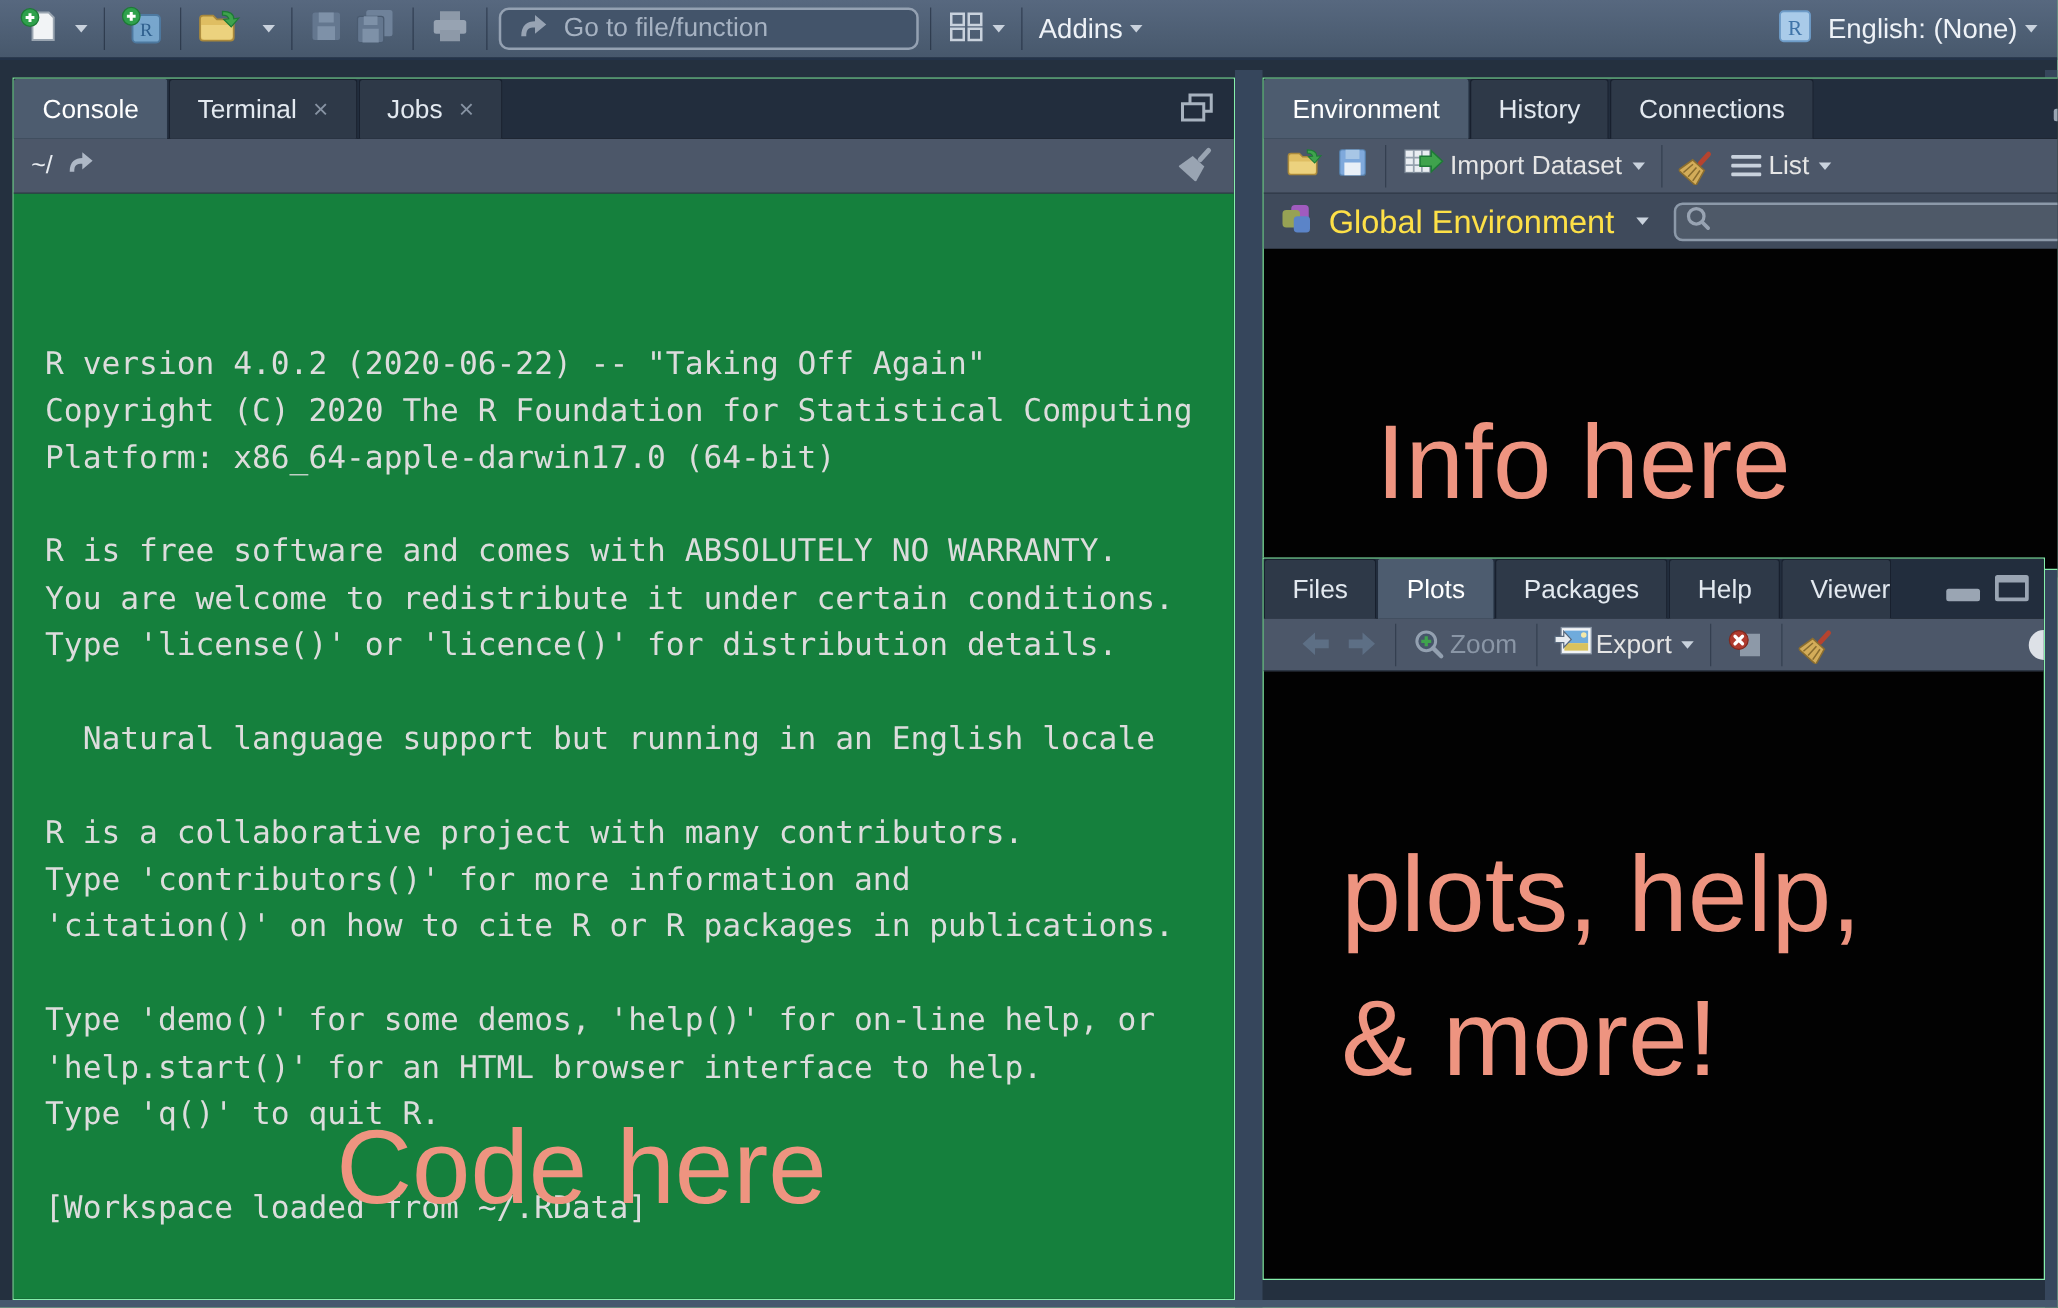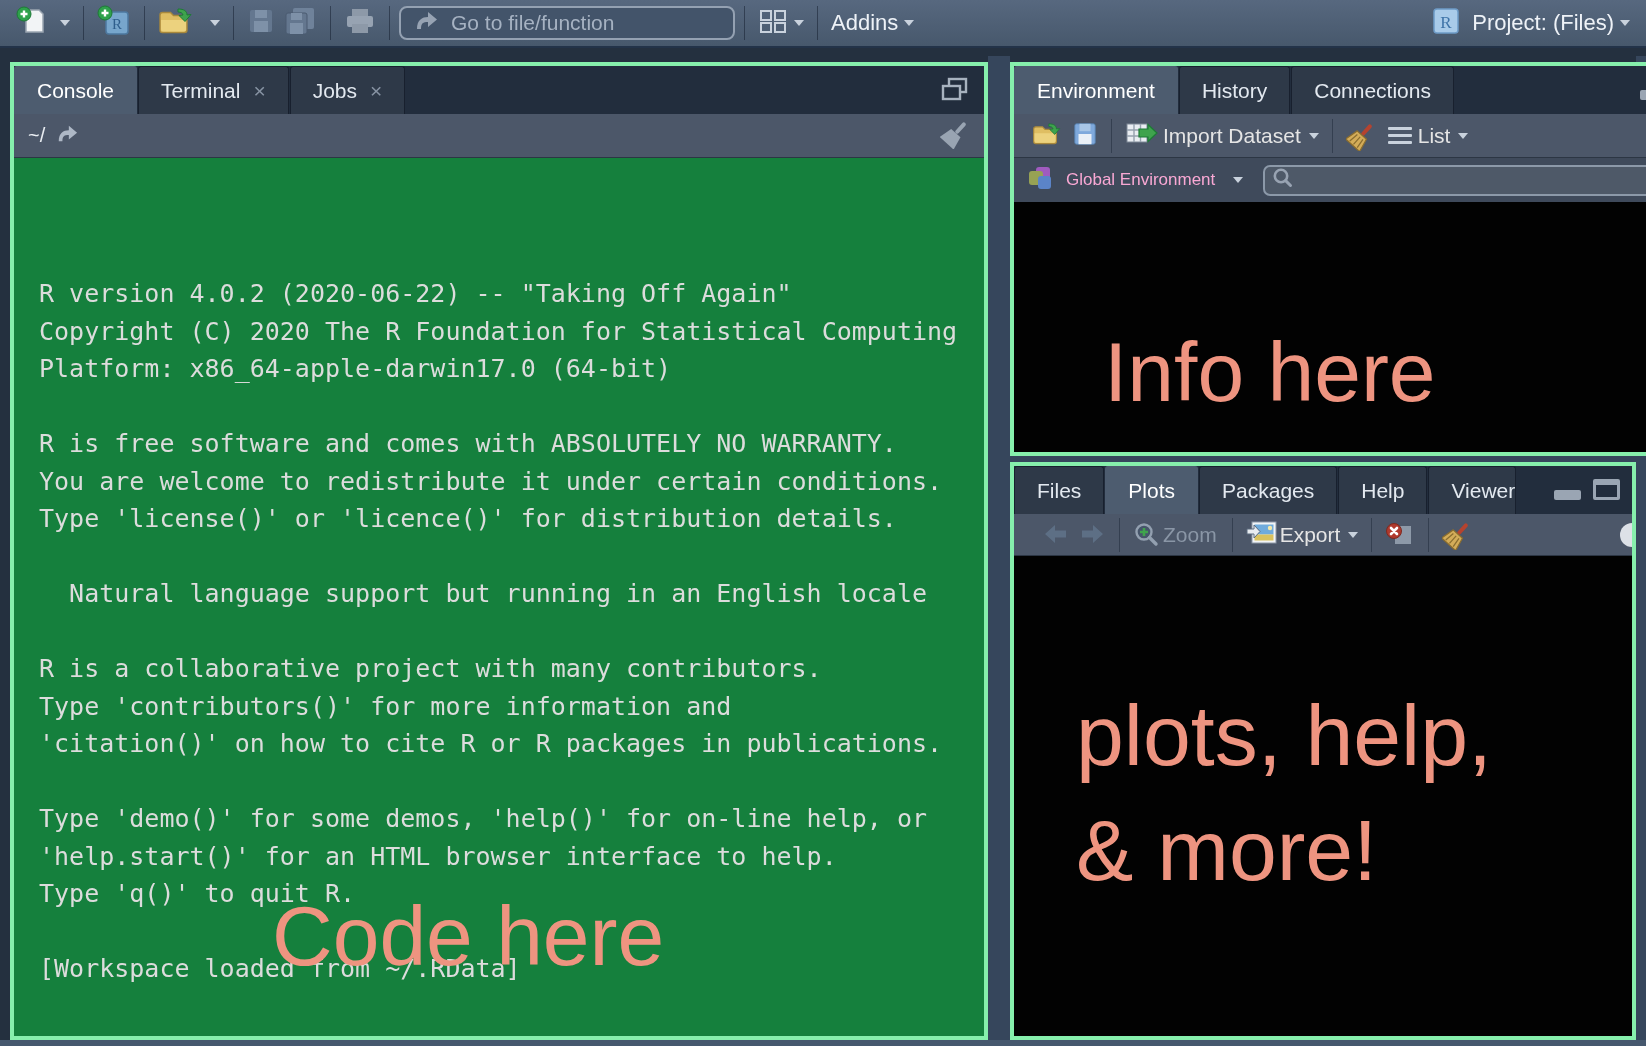--- a/index.html
+++ b/index.html
@@ -27,24 +27,24 @@
   }
   .goto-box .ph { color:#A6B2C2; font-size:21px; white-space:nowrap; }
   .toolbar-label { color:#EEF2F7; font-size:22px; white-space:nowrap; }
   .flex-spacer { flex:1; }
   
   .v-gap { position:absolute; left:988px; top:56px; width:22px; height:990px; background:#36465C; }
   .h-gap-right { position:absolute; left:1010px; top:456px; width:636px; height:6px; background:#36465C; }
   .bottom-strip { position:absolute; left:0; bottom:0; width:100%; height:6px; background:#46586E; }
   .right-strip { position:absolute; left:1636px; top:56px; width:10px; height:990px; background:#36465C; }
   
-  .panel { position:absolute; background:#020202; border:4px solid #86efac; }
+  .panel { position:absolute; background:#020202; border:1px solid #86efac; }
   .console-panel { left:10px; top:62px; width:978px; height:978px; }
   .env-panel     { left:1010px; top:62px; width:712px; height:394px; }
-  .plots-panel   { left:1010px; top:462px; width:626px; height:578px; }
+  .plots-panel   { left:1010px; top:446px; width:626px; height:578px; }
   
   .tabbar { position:relative; display:flex; align-items:stretch; height:48px; background:#222D3D; }
   .tab {
     display:flex; align-items:center; padding:0 22px; font-size:21px; color:#E3E9F0;
     background:#2E3948; border:1px solid #18202E; border-bottom:none;
     border-radius:3px 3px 0 0; margin-right:1px; white-space:nowrap;
   }
   .tab.active { background:#4D5C6F; color:#FFFFFF; border-color:#4D5C6F; }
   .tab.viewer { max-width:88px; overflow:hidden; padding-right:0; }
   .close-icon { margin-left:13px; color:#8793A3; font-size:21px; line-height:1; }
@@ -63,21 +63,21 @@
   .sub-label { color:#e5e5e5; font-size:21px; margin:0 2px; white-space:nowrap; }
   .sub-label.dim { color:#8A96A6; }
   
   .console-output {
     position:relative; height:calc(100% - 92px); background:#15803d;
     font-family:"DejaVu Sans Mono", monospace; font-size:25px; line-height:37.5px;
     color:#DCDCDC; padding:42px 0 4px 25px; white-space:pre; overflow:hidden;
   }
   
   .scope-bar { height:44px; background:#3F4A5B; display:flex; align-items:center; padding:0 12px; gap:12px; }
-  .scope-label { color:#f9a8d4; font-size:17px; white-space:nowrap; }
+  .scope-label { color:#fde047; font-size:26px; white-space:nowrap; }
   .env-search {
     flex:1; height:31px; margin-left:8px; margin-right:4px;
     background:#4E5968; border:2px solid #8C99A9; border-radius:7px;
     display:flex; align-items:center; padding:0 6px;
   }
   .env-empty-area { position:relative; height:calc(100% - 138px); background:#020202; }
   .empty-msg { text-align:center; padding-top:80px; color:#D6D6D6; font-size:22px; }
   
   .annotation { position:absolute; color:var(--salmon,#EE9480); pointer-events:none; }
   .code-here { left:258px; top:822px; font-size:84px; }
@@ -191,21 +191,21 @@
       <span class="caret"></span>
     </span>
     <span class="flex-spacer"></span>
     <span class="icon-btn">
       <span>
         <svg width="32" height="32" viewBox="0 0 32 32">
           <rect x="4" y="4" width="24" height="24" rx="3" fill="#A9CBE9" stroke="#6E9CC8" stroke-width="1.5"></rect>
           <text x="16" y="23" font-size="17" fill="#3F74A8" text-anchor="middle" font-family="Liberation Serif, serif">R</text>
         </svg>
       </span>
-      <span class="toolbar-label" style="margin-left:10px">Project: (Files)</span>
+      <span class="toolbar-label" style="margin-left:10px">English: (None)</span>
       <span class="caret"></span>
     </span>
   </div>
 
   <div class="v-gap"></div>
   <div class="h-gap-right"></div>
   <div class="right-strip"></div>
   <div class="bottom-strip"></div>
 
   <div class="panel console-panel">

